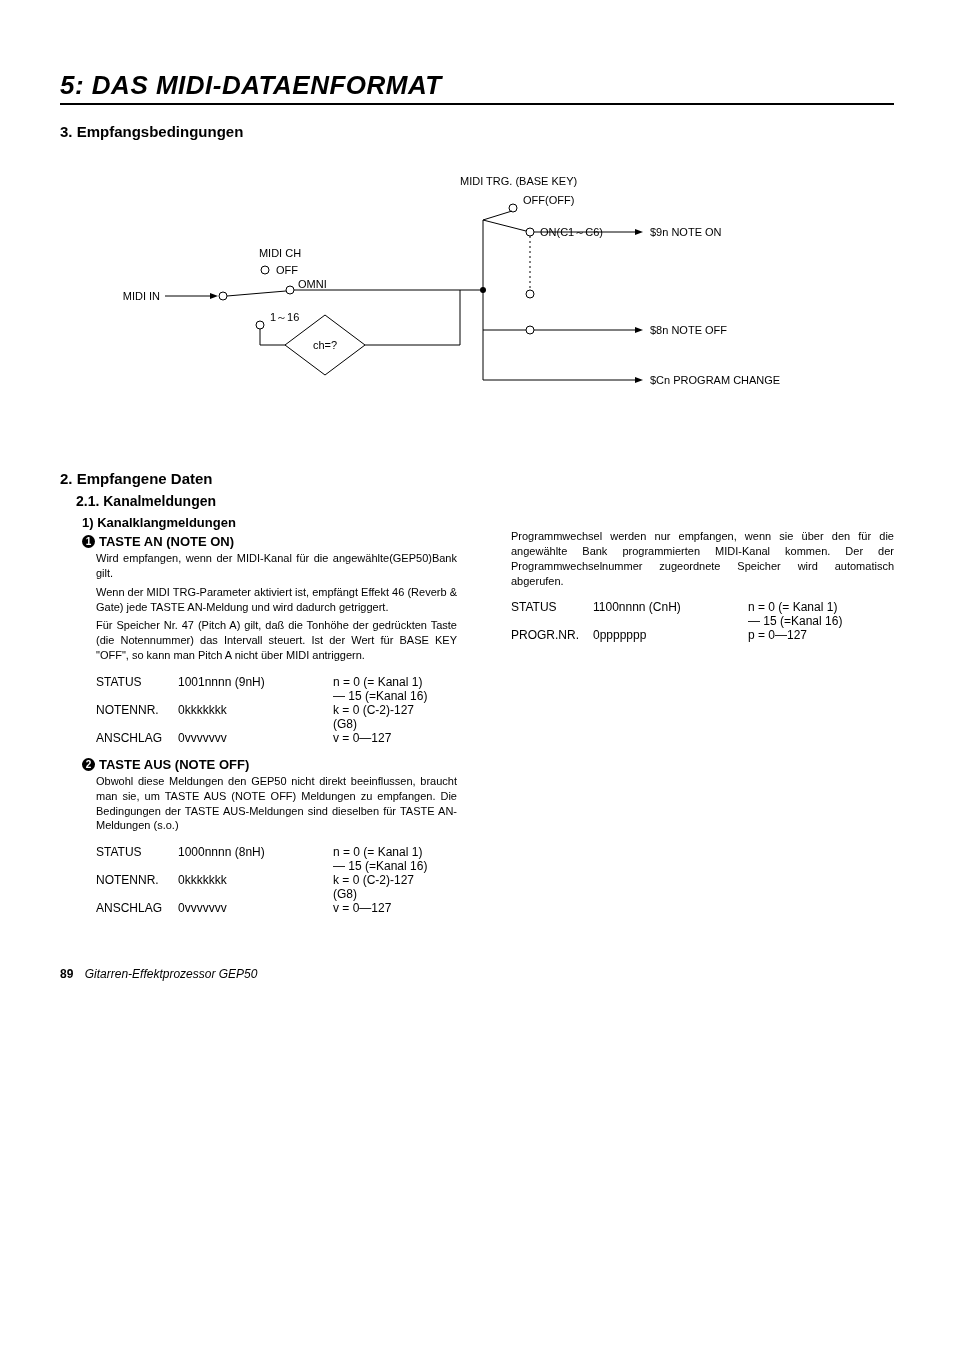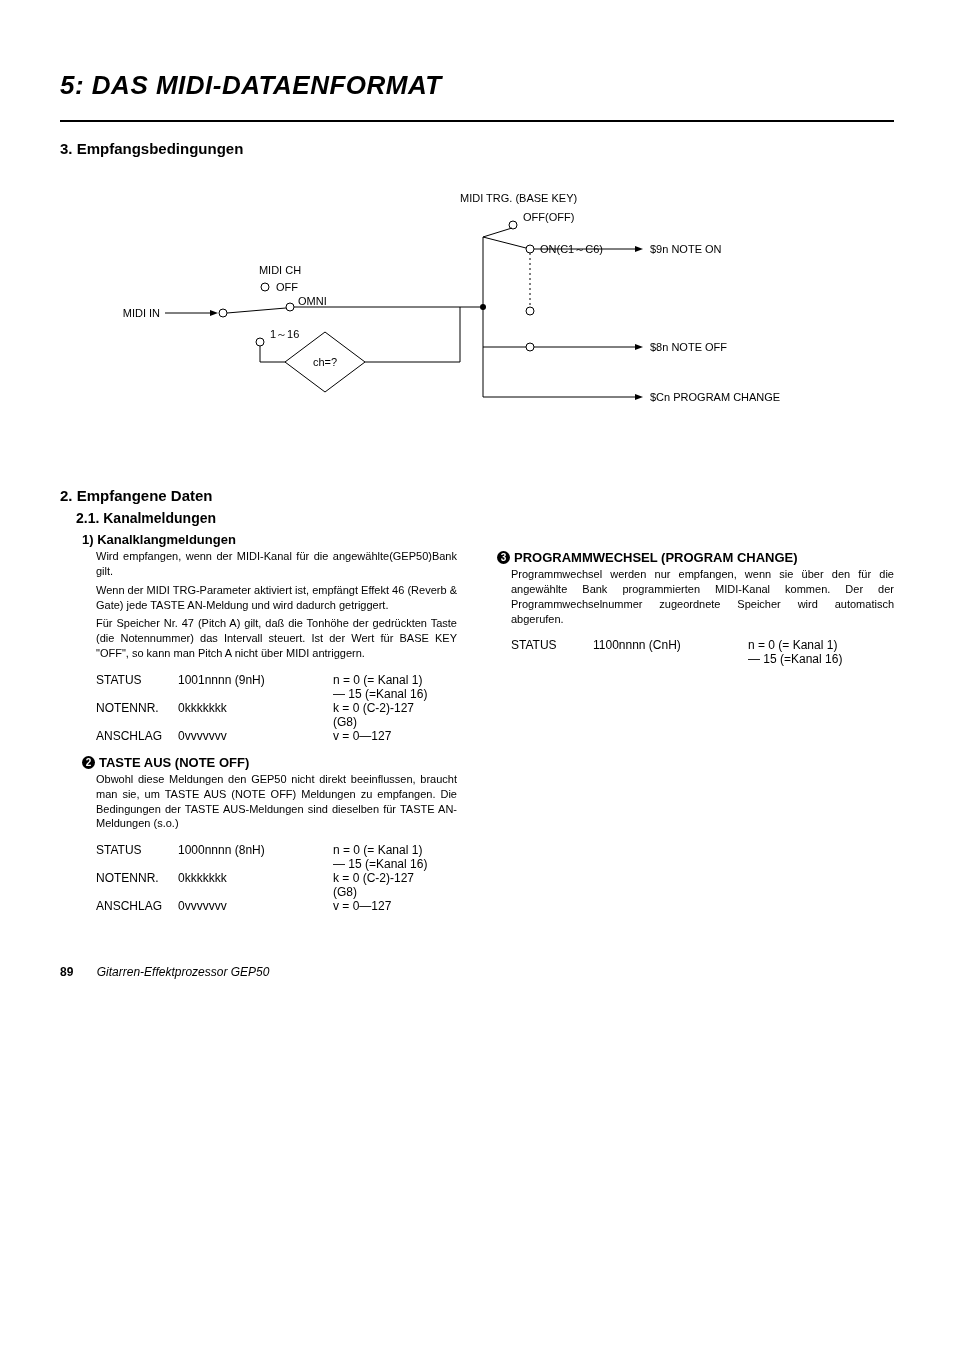--- a/index.html
+++ b/index.html
@@ -9,21 +9,21 @@
     margin: 0;
     padding: 50px 60px 40px 60px;
     width: 834px;
     background: #fff;
   }
   h1 {
     font-size: 26px;
     font-weight: bold;
     font-style: italic;
     border-bottom: 2px solid #000;
-    padding-bottom: 19px;
+    padding-bottom: 2px;
     margin: 20px 0 18px 0;
     letter-spacing: 0.5px;
   }
   h2 {
     font-size: 15px;
     font-weight: bold;
     margin: 8px 0 6px 0;
   }
   h3 {
     font-size: 14px;
@@ -90,21 +90,21 @@
     flex-shrink: 0;
   }
   .data-desc {
     flex: 1;
     padding-left: 35px;
   }
   .footer {
     margin-top: 40px;
     font-size: 12px;
   }
-  .footer .pn { font-weight: bold; margin-right: 20px; }
+  .footer .pn { font-weight: bold; margin-right: 8px; }
   .footer .ft { font-style: italic; }
 </style>
 </head>
 <body>
 
 <h1>5: DAS MIDI-DATAENFORMAT</h1>
 
 <h2>3. Empfangsbedingungen</h2>
 
 <div class="diagram-area">
@@ -168,20 +168,23 @@
 </svg>
 </div>
 
 <h2>2. Empfangene Daten</h2>
 <h3>2.1. Kanalmeldungen</h3>
 
 <div class="columns">
   <div class="col">
     <h4>1) Kanalklangmeldungen</h4>
 
+    <div class="bullet-head">
+      <span class="bullet-circle">1</span><span>TASTE AN (NOTE ON)</span>
+    </div>
     <p class="para">Wird empfangen, wenn der MIDI-Kanal für die angewählte(GEP50)Bank gilt.</p>
     <p class="para">Wenn der MIDI TRG-Parameter aktiviert ist, empfängt Effekt 46 (Reverb &amp; Gate) jede TASTE AN-Meldung und wird dadurch getriggert.</p>
     <p class="para">Für Speicher Nr. 47 (Pitch A) gilt, daß die Tonhöhe der gedrückten Taste (die Notennummer) das Intervall steuert. Ist der Wert für BASE KEY "OFF", so kann man Pitch A nicht über MIDI antriggern.</p>
 
     <div class="data-block">
       <div class="data-row">
         <div class="data-label">STATUS</div>
         <div class="data-bytes">1001nnnn (9nH)</div>
         <div class="data-desc">n = 0 (= Kanal 1)</div>
       </div>
@@ -236,35 +239,37 @@
       <div class="data-row">
         <div class="data-label">ANSCHLAG</div>
         <div class="data-bytes">0vvvvvvv</div>
         <div class="data-desc">v = 0—127</div>
       </div>
     </div>
   </div>
 
   <div class="col">
     <div style="height:18px"></div>
-    <div class="bullet-head" style="margin-left:0">
-      <span class="bullet-circle">3</span><span>PROGRAMMWECHSEL (PROGRAM CHANGE)</span>
-    </div>
     <p class="para" style="margin-left:14px">Programmwechsel werden nur empfangen, wenn sie über den für die angewählte Bank programmierten MIDI-Kanal kommen. Der der Programmwechselnummer zugeordnete Speicher wird automatisch abgerufen.</p>
 
     <div class="data-block" style="margin-left:14px">
       <div class="data-row">
         <div class="data-label">STATUS</div>
         <div class="data-bytes">1100nnnn (CnH)</div>
         <div class="data-desc">n = 0 (= Kanal 1)</div>
       </div>
       <div class="data-row">
         <div class="data-label"></div>
           <div class="data-bytes"></div>
         <div class="data-desc">— 15 (=Kanal 16)</div>
+      </div>
+      <div class="data-row">
+        <div class="data-label">PROGR.NR.</div>
+        <div class="data-bytes">0ppppppp</div>
+        <div class="data-desc">p = 0—127</div>
       </div>
     </div>
   </div>
 </div>
 
 <div class="footer">
   <span class="pn">89</span>
   <span class="ft">Gitarren-Effektprozessor GEP50</span>
 </div>
 

